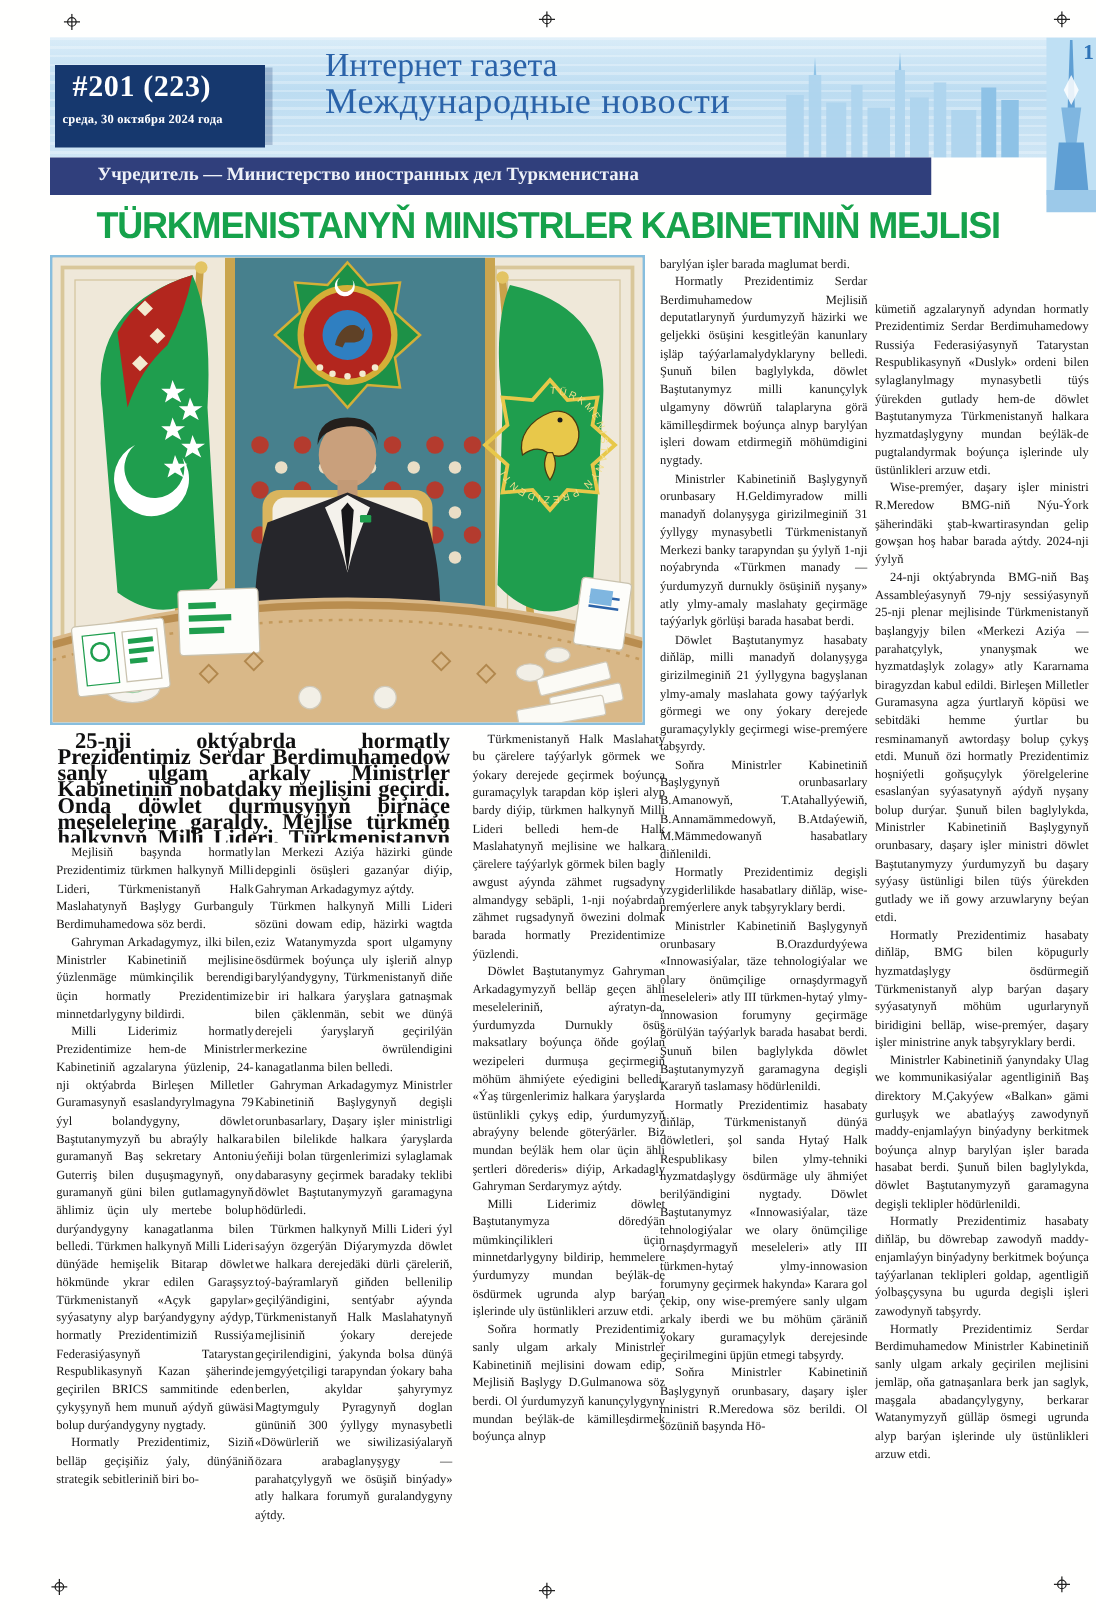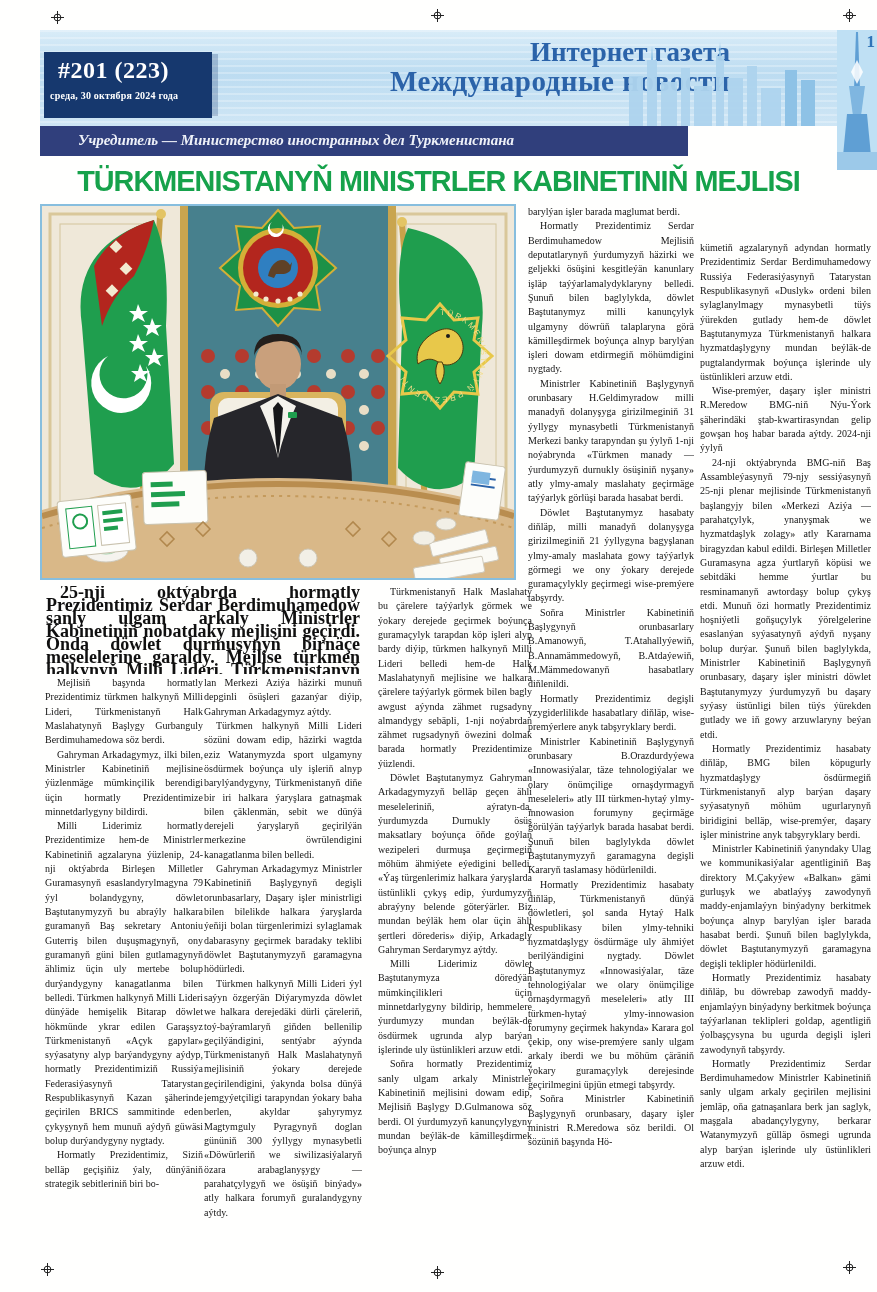--- a/index.html
+++ b/index.html
@@ -11,25 +11,25 @@
   
   .banner{position:absolute;left:40px;top:30px;width:797px;height:96px;
           background:linear-gradient(180deg,#d9ecf8 0%,#bcdcf1 45%,#cfe6f5 100%);overflow:hidden;padding-left:48px;}
   .banner .streaks{position:absolute;inset:0;
           background:repeating-linear-gradient(180deg,rgba(255,255,255,.55) 0 2px,rgba(255,255,255,0) 2px 7px);
           opacity:.5;}
   .issue-box{position:absolute;left:4px;top:22px;width:168px;height:66px;background:#16386e;
              color:#fff;box-shadow:8px 0 0 -2px rgba(22,56,110,.25);}
   .issue-number{font-size:24px;font-weight:bold;padding:5px 0 0 14px;letter-spacing:.5px;}
   .issue-date{font-size:10px;font-weight:bold;padding:6px 0 0 6px;letter-spacing:.2px;}
-  .masttitle{position:absolute;left:220px;top:8px;width:470px;text-align:right;color:#2b63a9;
-             font-weight:bold;line-height:1.05;}
+  .masttitle{position:absolute;left:220px;top:8px;width:470px;text-align:left;color:#2b63a9;
+             font-weight:normal;line-height:1.05;}
   .masttitle .l1{font-size:27px;}
   .masttitle .l2{font-size:29px;letter-spacing:.5px;}
-  .founder-bar{position:absolute;left:40px;top:126px;width:648px;height:30px;background:#303f7c;font-style:italic;}
+  .founder-bar{position:absolute;left:40px;top:126px;width:705px;height:30px;background:#303f7c;}
   .founder-bar span{display:block;padding:6px 0 0 38px;color:#eef1f8;font-size:15px;font-weight:bold;}
   .skyline{position:absolute;right:40px;top:30px;width:210px;height:96px;pointer-events:none;}
   .tower-strip{position:absolute;right:0px;top:30px;width:40px;height:140px;pointer-events:none;}
   .pagenum{position:absolute;right:2px;top:32px;color:#2f74b8;font-weight:bold;font-size:17px;}
   
   .headline{position:absolute;left:40px;top:164px;width:797px;text-align:center;color:#16a24b;
             font-family:"Liberation Sans",sans-serif;font-weight:bold;font-size:30px;
             letter-spacing:-1px;white-space:nowrap;transform:scaleX(.96);transform-origin:center;}
   
   .photo{position:absolute;left:40px;top:204px;width:476px;height:376px;border:2px solid #87bede;
@@ -319,21 +319,21 @@
   </div>
 
   <div class="caption">25-nji oktýabrda hormatly Prezidentimiz Serdar Berdimuhamedow sanly ulgam arkaly Ministrler Kabinetiniň nobatdaky mejlisini geçirdi. Onda döwlet durmuşynyň birnäçe meselelerine garaldy. Mejlise türkmen halkynyň Milli Lideri, Türkmenistanyň Halk Maslahatynyň Başlygy Gurbanguly Berdimuhamedow hem gatnaşdy.</div>
   <div class="col col1">
       <p class="body-p">Mejlisiň başynda hormatly Prezidentimiz türkmen halkynyň Milli Lideri, Türkmenistanyň Halk Maslahatynyň Başlygy Gurbanguly Berdimuhamedowa söz berdi.</p>
       <p class="body-p">Gahryman Arkadagymyz, ilki bilen, Ministrler Kabinetiniň mejlisine ýüzlenmäge mümkinçilik berendigi üçin hormatly Prezidentimize minnetdarlygyny bildirdi.</p>
       <p class="body-p">Milli Liderimiz hormatly Prezidentimize hem-de Ministrler Kabinetiniň agzalaryna ýüzlenip, 24-nji oktýabrda Birleşen Milletler Guramasynyň esaslandyrylmagyna 79 ýyl bolandygyny, döwlet Baştutanymyzyň bu abraýly halkara guramanyň Baş sekretary Antoniu Guterriş bilen duşuşmagynyň, ony guramanyň güni bilen gutlamagynyň ählimiz üçin uly mertebe bolup durýandygyny kanagatlanma bilen belledi. Türkmen halkynyň Milli Lideri dünýäde hemişelik Bitarap döwlet hökmünde ykrar edilen Garaşsyz Türkmenistanyň «Açyk gapylar» syýasatyny alyp barýandygyny aýdyp, hormatly Prezidentimiziň Russiýa Federasiýasynyň Tatarystan Respublikasynyň Kazan şäherinde geçirilen BRICS sammitinde eden çykyşynyň hem munuň aýdyň güwäsi bolup durýandygyny nygtady.</p>
       <p class="body-p">Hormatly Prezidentimiz, Siziň belläp geçişiňiz ýaly, dünýäniň strategik sebitleriniň biri bo-</p>
     </div>
   <div class="col col2">
-      <p class="body-p cont">lan Merkezi Aziýa häzirki munuň depginli ösüşleri gazanýar diýip, Gahryman Arkadagymyz aýtdy.</p>
+      <p class="body-p cont">lan Merkezi Aziýa häzirki günde depginli ösüşleri gazanýar diýip, Gahryman Arkadagymyz aýtdy.</p>
       <p class="body-p">Türkmen halkynyň Milli Lideri sözüni dowam edip, häzirki wagtda eziz Watanymyzda sport ulgamyny ösdürmek boýunça uly işleriň alnyp barylýandygyny, Türkmenistanyň diňe bir iri halkara ýaryşlara gatnaşmak bilen çäklenmän, sebit we dünýä derejeli ýaryşlaryň geçirilýän merkezine öwrülendigini kanagatlanma bilen belledi.</p>
       <p class="body-p">Gahryman Arkadagymyz Ministrler Kabinetiniň Başlygynyň degişli orunbasarlary, Daşary işler ministrligi bilen bilelikde halkara ýaryşlarda ýeňiji bolan türgenlerimizi sylaglamak dabarasyny geçirmek baradaky teklibi döwlet Baştutanymyzyň garamagyna hödürledi.</p>
       <p class="body-p">Türkmen halkynyň Milli Lideri ýyl saýyn özgerýän Diýarymyzda döwlet we halkara derejedäki dürli çäreleriň, toý-baýramlaryň giňden bellenilip geçilýändigini, sentýabr aýynda Türkmenistanyň Halk Maslahatynyň mejlisiniň ýokary derejede geçirilendigini, ýakynda bolsa dünýä jemgyýetçiligi tarapyndan ýokary baha berlen, akyldar şahyrymyz Magtymguly Pyragynyň doglan gününiň 300 ýyllygy mynasybetli «Döwürleriň we siwilizasiýalaryň özara arabaglanyşygy — parahatçylygyň we ösüşiň binýady» atly halkara forumyň guralandygyny aýtdy.</p>
     </div>
   <div class="col col3">
       <p class="body-p">Türkmenistanyň Halk Maslahaty bu çärelere taýýarlyk görmek we ýokary derejede geçirmek boýunça guramaçylyk tarapdan köp işleri alyp bardy diýip, türkmen halkynyň Milli Lideri belledi hem-de Halk Maslahatynyň mejlisine we halkara çärelere taýýarlyk görmek bilen bagly awgust aýynda zähmet rugsadyny almandygy sebäpli, 1-nji noýabrdan zähmet rugsadynyň öwezini dolmak barada hormatly Prezidentimize ýüzlendi.</p>
       <p class="body-p">Döwlet Baştutanymyz Gahryman Arkadagymyzyň belläp geçen ähli meseleleriniň, aýratyn-da, ýurdumyzda Durnukly ösüş maksatlary boýunça öňde goýlan wezipeleri durmuşa geçirmegiň möhüm ähmiýete eýedigini belledi. «Ýaş türgenlerimiz halkara ýaryşlarda üstünlikli çykyş edip, ýurdumyzyň abraýyny belende göterýärler. Biz mundan beýläk hem olar üçin ähli şertleri dörederis» diýip, Arkadagly Gahryman Serdarymyz aýtdy.</p>
       <p class="body-p">Milli Liderimiz döwlet Baştutanymyza döredýän mümkinçilikleri üçin minnetdarlygyny bildirip, hemmelere ýurdumyzy mundan beýläk-de ösdürmek ugrunda alyp barýan işlerinde uly üstünlikleri arzuw etdi.</p>
       <p class="body-p">Soňra hormatly Prezidentimiz sanly ulgam arkaly Ministrler Kabinetiniň mejlisini dowam edip, Mejlisiň Başlygy D.Gulmanowa söz berdi. Ol ýurdumyzyň kanunçylygyny mundan beýläk-de kämilleşdirmek boýunça alnyp</p>
     </div>

